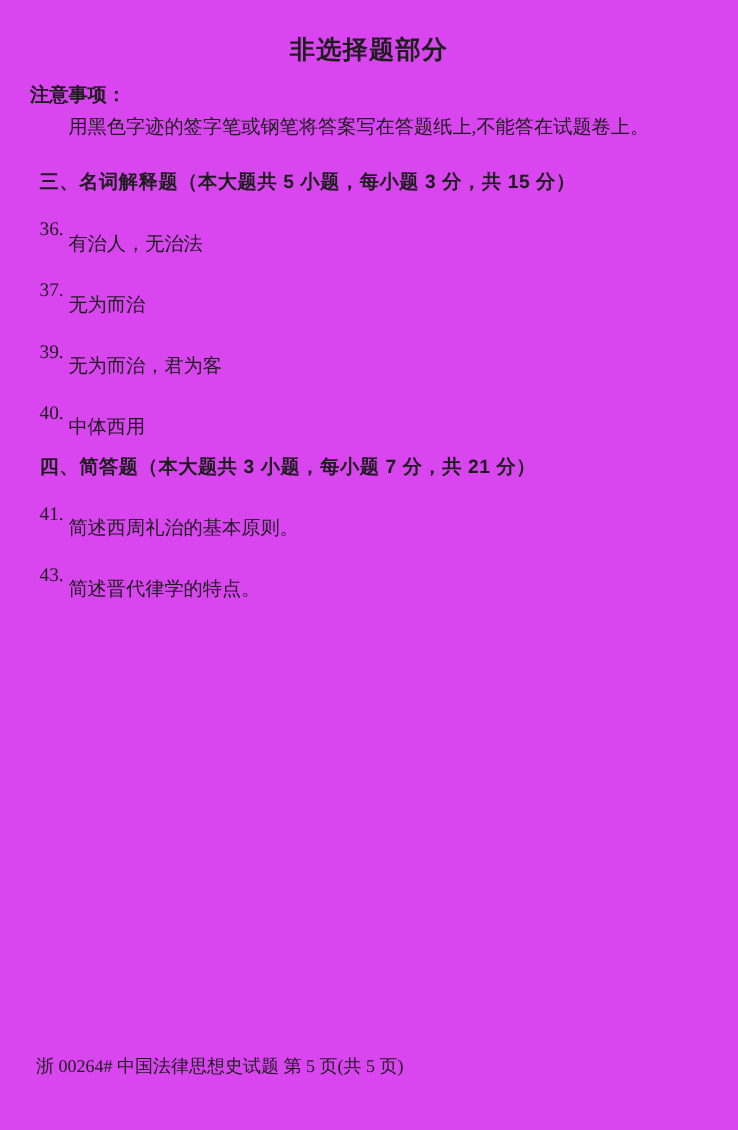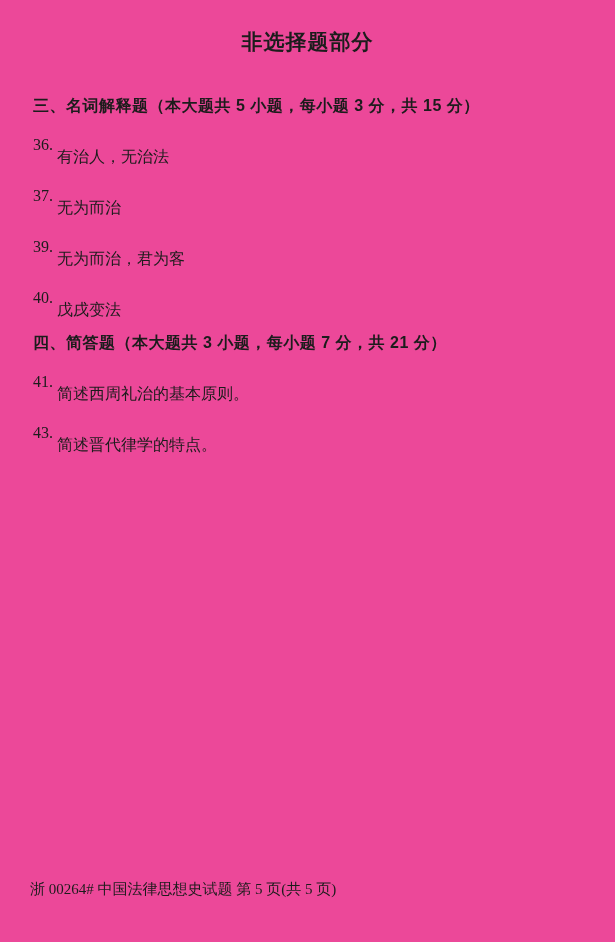--- a/index.html
+++ b/index.html
@@ -7,21 +7,21 @@
     width: 615px;
     height: 942px;
     background: #ffffff;
     font-family: "Liberation Serif", "DejaVu Serif", serif;
     color: #1c1c1c;
   }
   .page {
     position: relative;
     width: 615px;
     height: 942px;
-    background: #ec4899;
+    background: #d946ef;
     overflow: hidden;
   }
   .title {
     margin: 0;
     padding-top: 28px;
     text-align: center;
     font-size: 21px;
     line-height: 28px;
     font-family: "Liberation Sans", "DejaVu Sans", sans-serif;
     font-weight: 700;
@@ -49,21 +49,21 @@
     padding-right: 28px;
   }
   .section-heading {
     margin: 0;
     font-size: 16px;
     line-height: 27px;
     font-family: "Liberation Sans", "DejaVu Sans", sans-serif;
     font-weight: 700;
     letter-spacing: 0.5px;
   }
-  .section:first-child .section-heading { margin-top: 36px; }
+  .section:first-child .section-heading { margin-top: 21px; }
   .section + .section .section-heading { margin-top: 6px; }
   .item {
     display: flex;
     font-size: 16px;
     line-height: 27px;
     align-items: center;
   }
   .item-num {
     flex: 0 0 24px;
   }
@@ -81,40 +81,44 @@
     line-height: 22px;
   }
 </style>
 </head>
 <body>
 
 <div class="page">
 
   <h1 class="title">非选择题部分</h1>
 
+  <div class="notice">
+    <div class="notice-label">注意事项：</div>
+    <div class="notice-text">用黑色字迹的签字笔或钢笔将答案写在答题纸上,不能答在试题卷上。</div>
+  </div>
 
   <div class="sections">
 
     <div class="section">
       <h2 class="section-heading">三、名词解释题（本大题共 5 小题，每小题 3 分，共 15 分）</h2>
       <div class="item">
         <span class="item-num">36.</span>
         <span class="item-text">有治人，无治法</span>
       </div>
       <div class="item">
         <span class="item-num">37.</span>
         <span class="item-text">无为而治</span>
       </div>
       <div class="item">
         <span class="item-num">39.</span>
         <span class="item-text">无为而治，君为客</span>
       </div>
       <div class="item">
         <span class="item-num">40.</span>
-        <span class="item-text">戊戌变法</span>
+        <span class="item-text">中体西用</span>
       </div>
     </div>
 
     <div class="section">
       <h2 class="section-heading">四、简答题（本大题共 3 小题，每小题 7 分，共 21 分）</h2>
       <div class="item">
         <span class="item-num">41.</span>
         <span class="item-text">简述西周礼治的基本原则。</span>
       </div>
       <div class="item">

